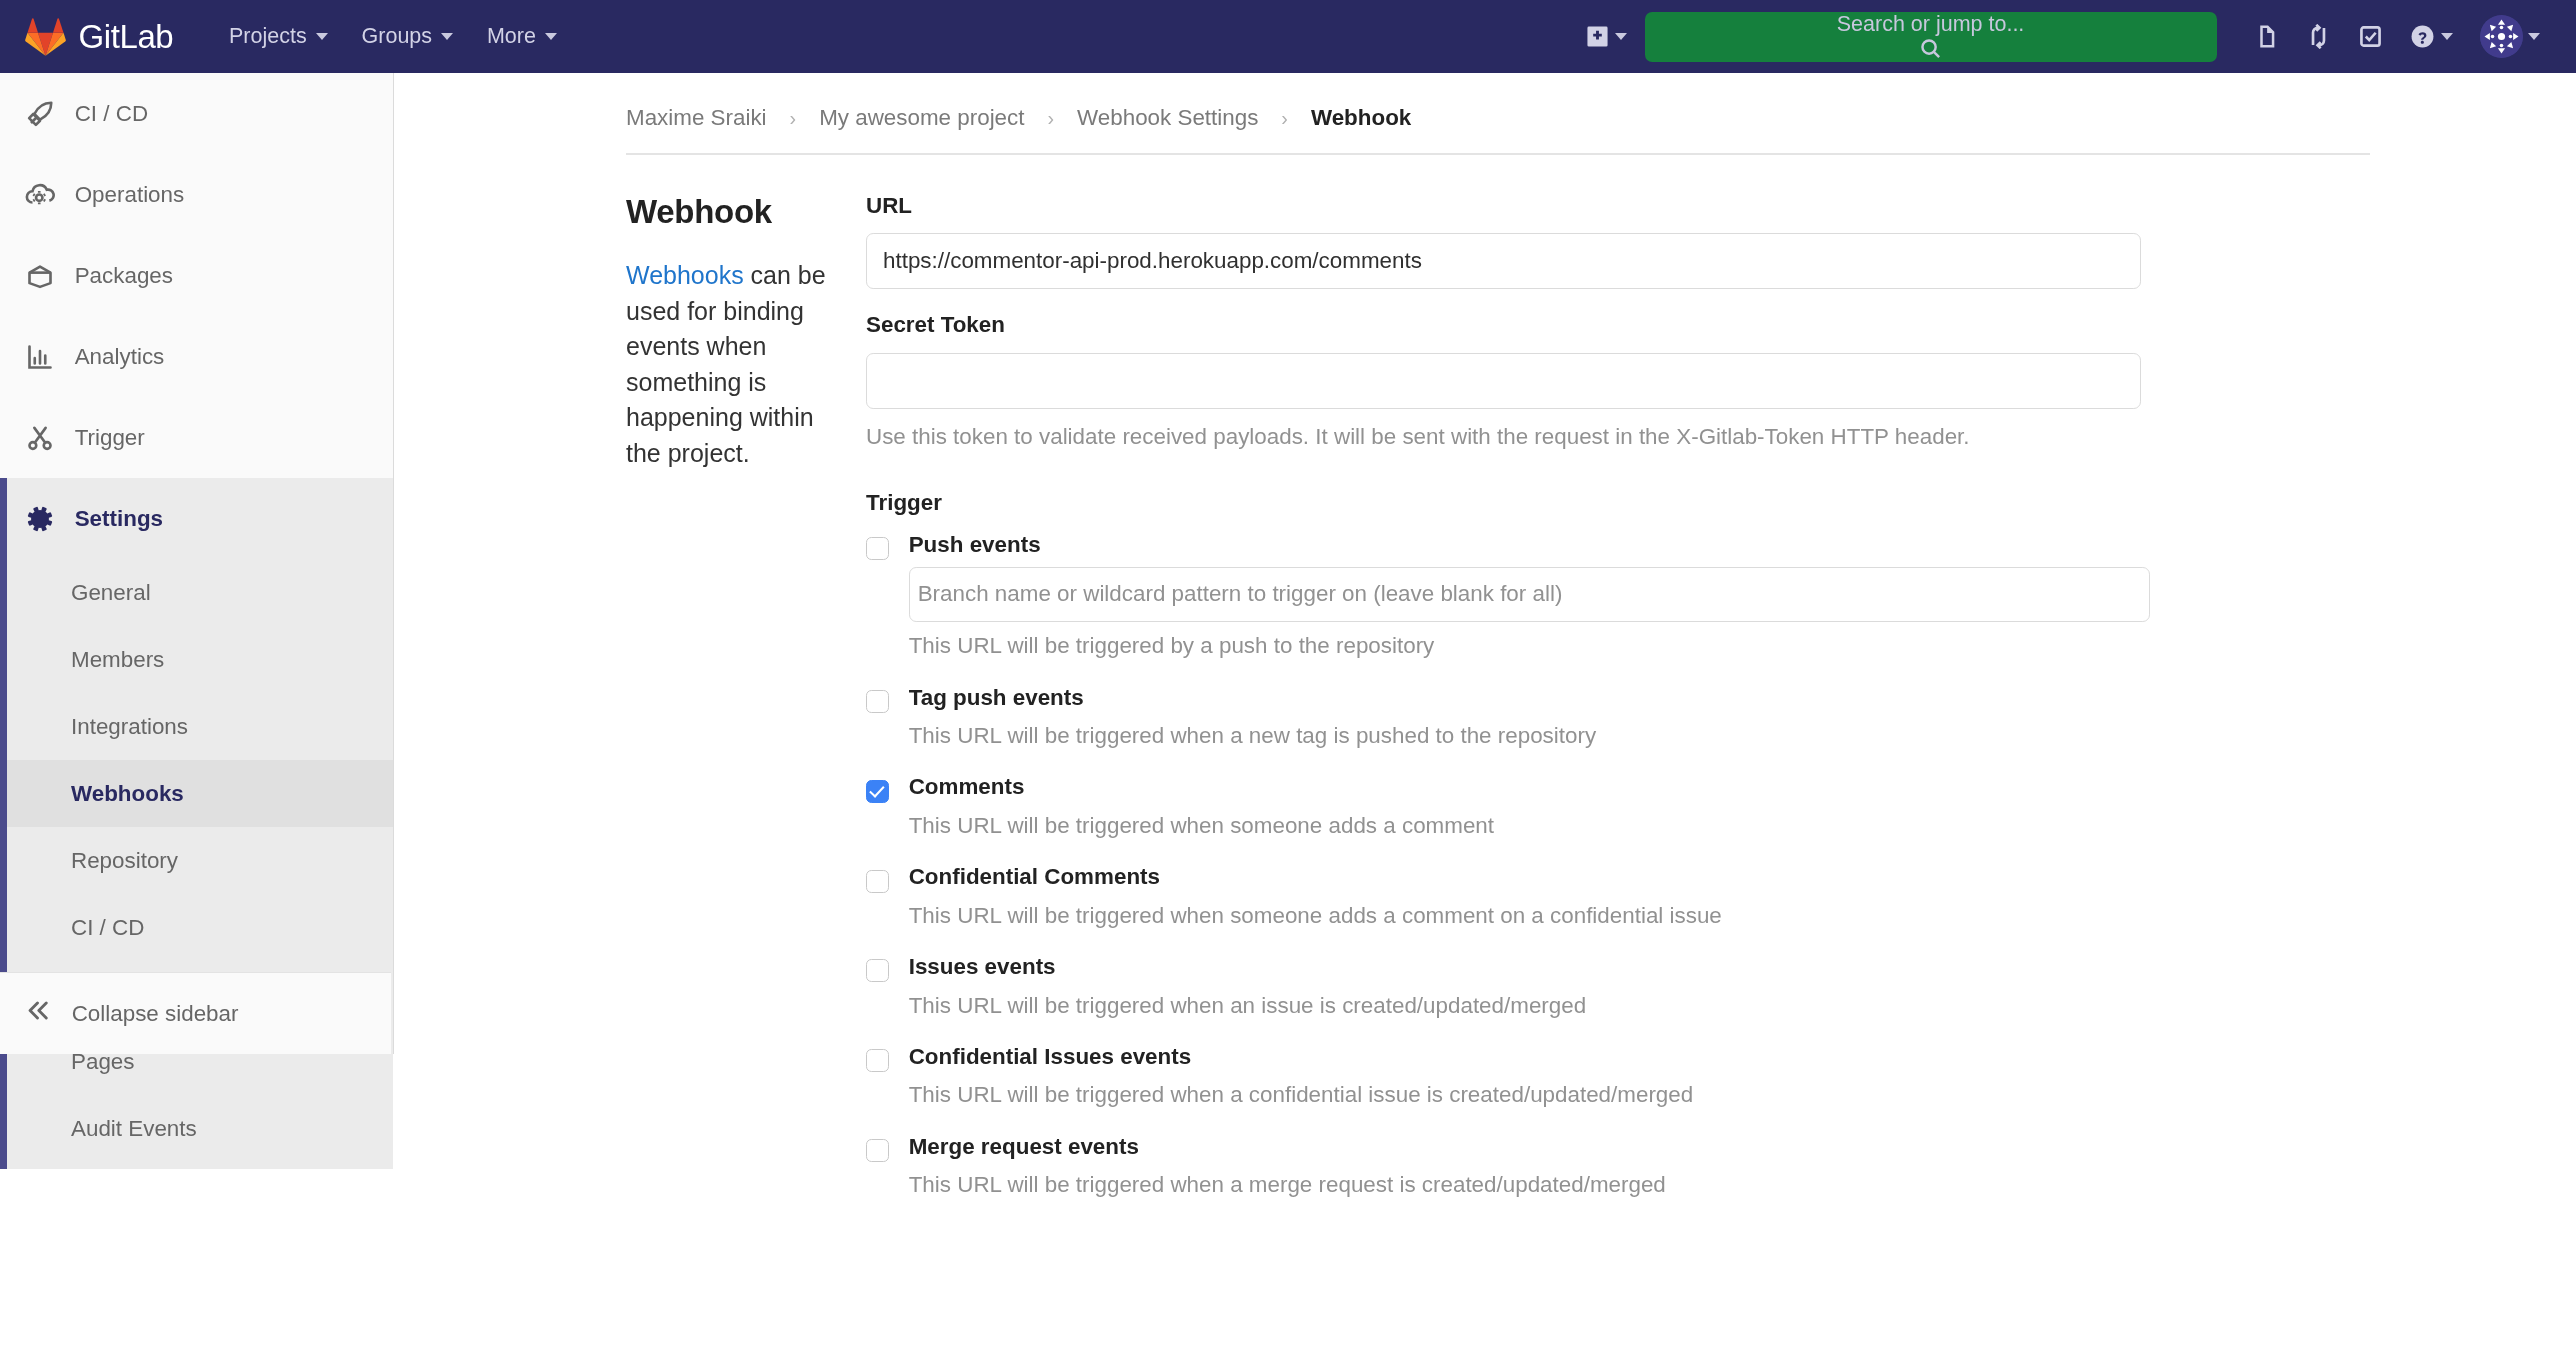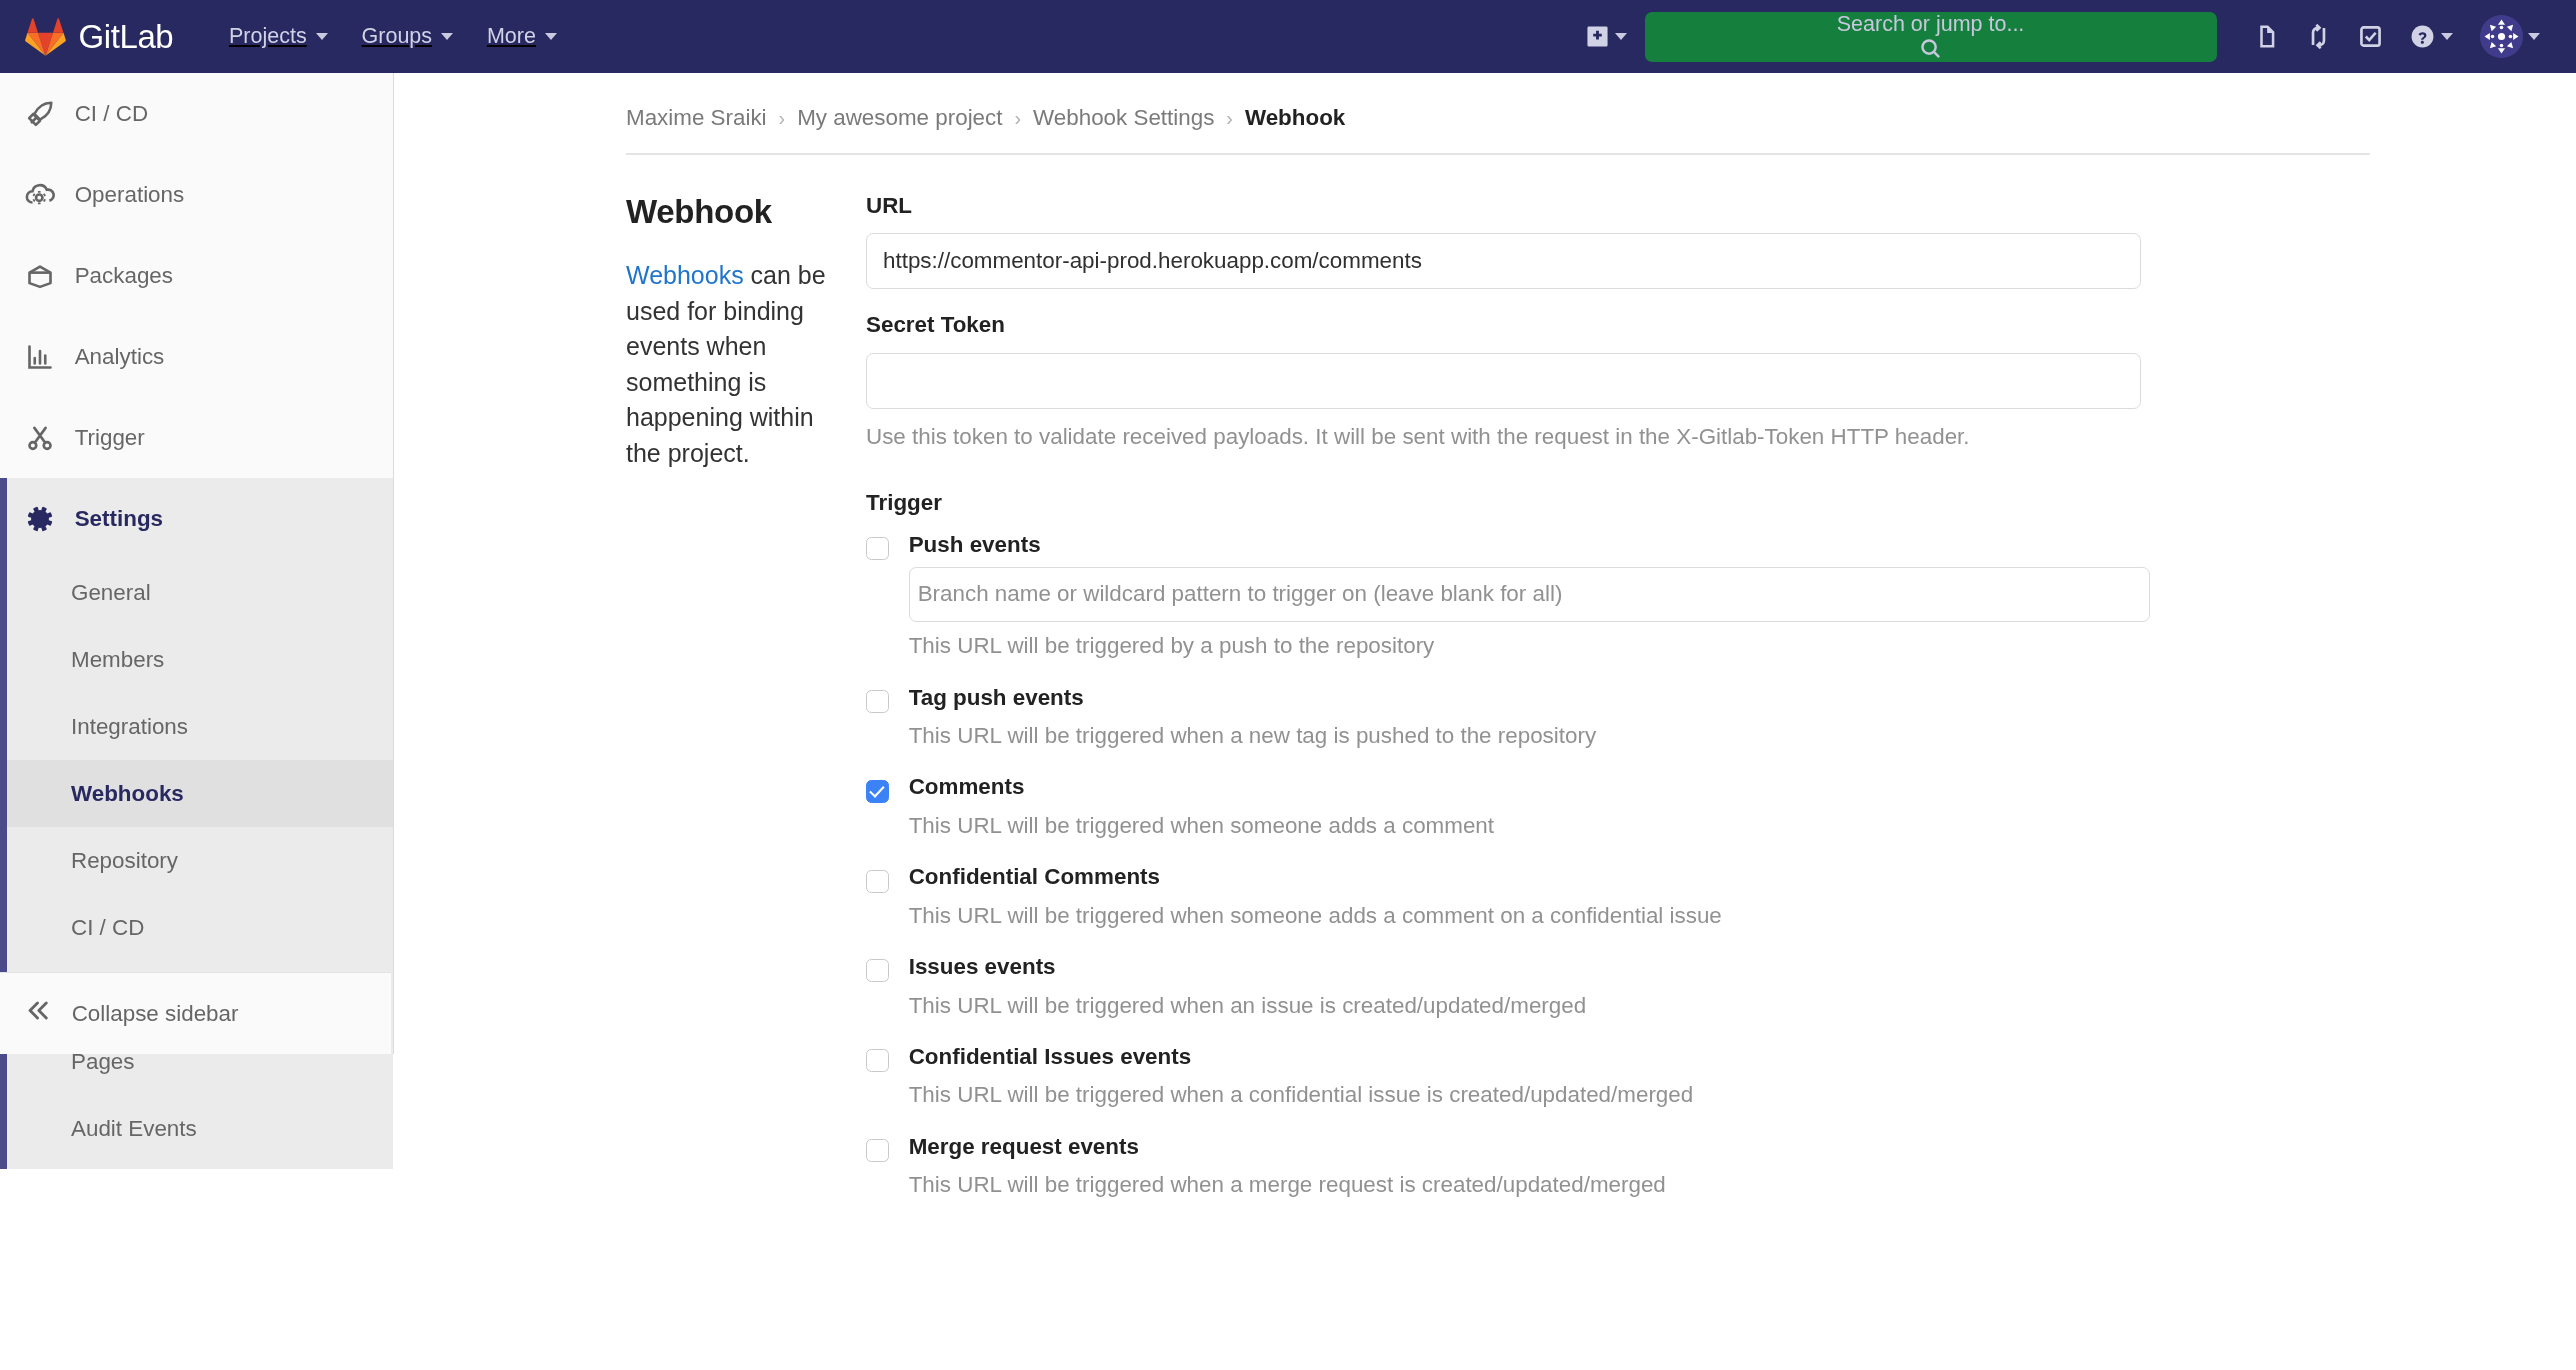--- a/index.html
+++ b/index.html
@@ -18,21 +18,21 @@
     background: #292961;
     display: flex; align-items: center;
     z-index: 30;
   }
   .nav-left { display: flex; align-items: center; padding-left: 25px; }
   .gl-logo { width: 41px; height: 39px; margin-right: 12.5px; display: block; }
   .gl-wordmark {
     color: #fff; font-size: 33px; letter-spacing: -0.4px;
     font-weight: 400; line-height: 1;
   }
-  .nav-menu { display: flex; align-items: flex-start; margin-left: 45px; gap: 12.5px; text-decoration: underline; }
+  .nav-menu { display: flex; align-items: flex-start; margin-left: 45px; gap: 12.5px; }
   .nav-menu-item {
     display: flex; align-items: center; gap: 9px;
     color: #d2d2e6; font-size: 21.5px; padding: 9px 10.7px;
     cursor: pointer; white-space: nowrap;
   }
   .caret {
     width: 0; height: 0; display: inline-block;
     border-left: 6.3px solid transparent;
     border-right: 6.3px solid transparent;
     border-top: 7.2px solid currentColor;
@@ -101,21 +101,21 @@
     background: #fafafa; cursor: pointer;
   }
 
   
   .content {
     position: absolute; top: 73px; left: 395px;
     width: 2181px; height: 1297px; background: #fff;
     overflow: hidden;
   }
   .breadcrumb {
-    display: flex; align-items: center; gap: 12px;
+    display: flex; align-items: center; gap: 23px;
     padding: 32px 0 0 231px; font-size: 22.4px; color: #7a7a7a;
   }
   .breadcrumb .crumb { cursor: pointer; white-space: nowrap; }
   .breadcrumb .crumb.current { color: #222; font-weight: bold; cursor: default; }
   .breadcrumb .sep { color: #b0b0b0; font-size: 19.7px; }
   .bc-rule {
     margin: 22.4px 0 0 231px; width: 1744px; height: 1.8px; background: #e4e4e4;
   }
 
   .panel { display: flex; padding: 38px 0 0 231px; }

